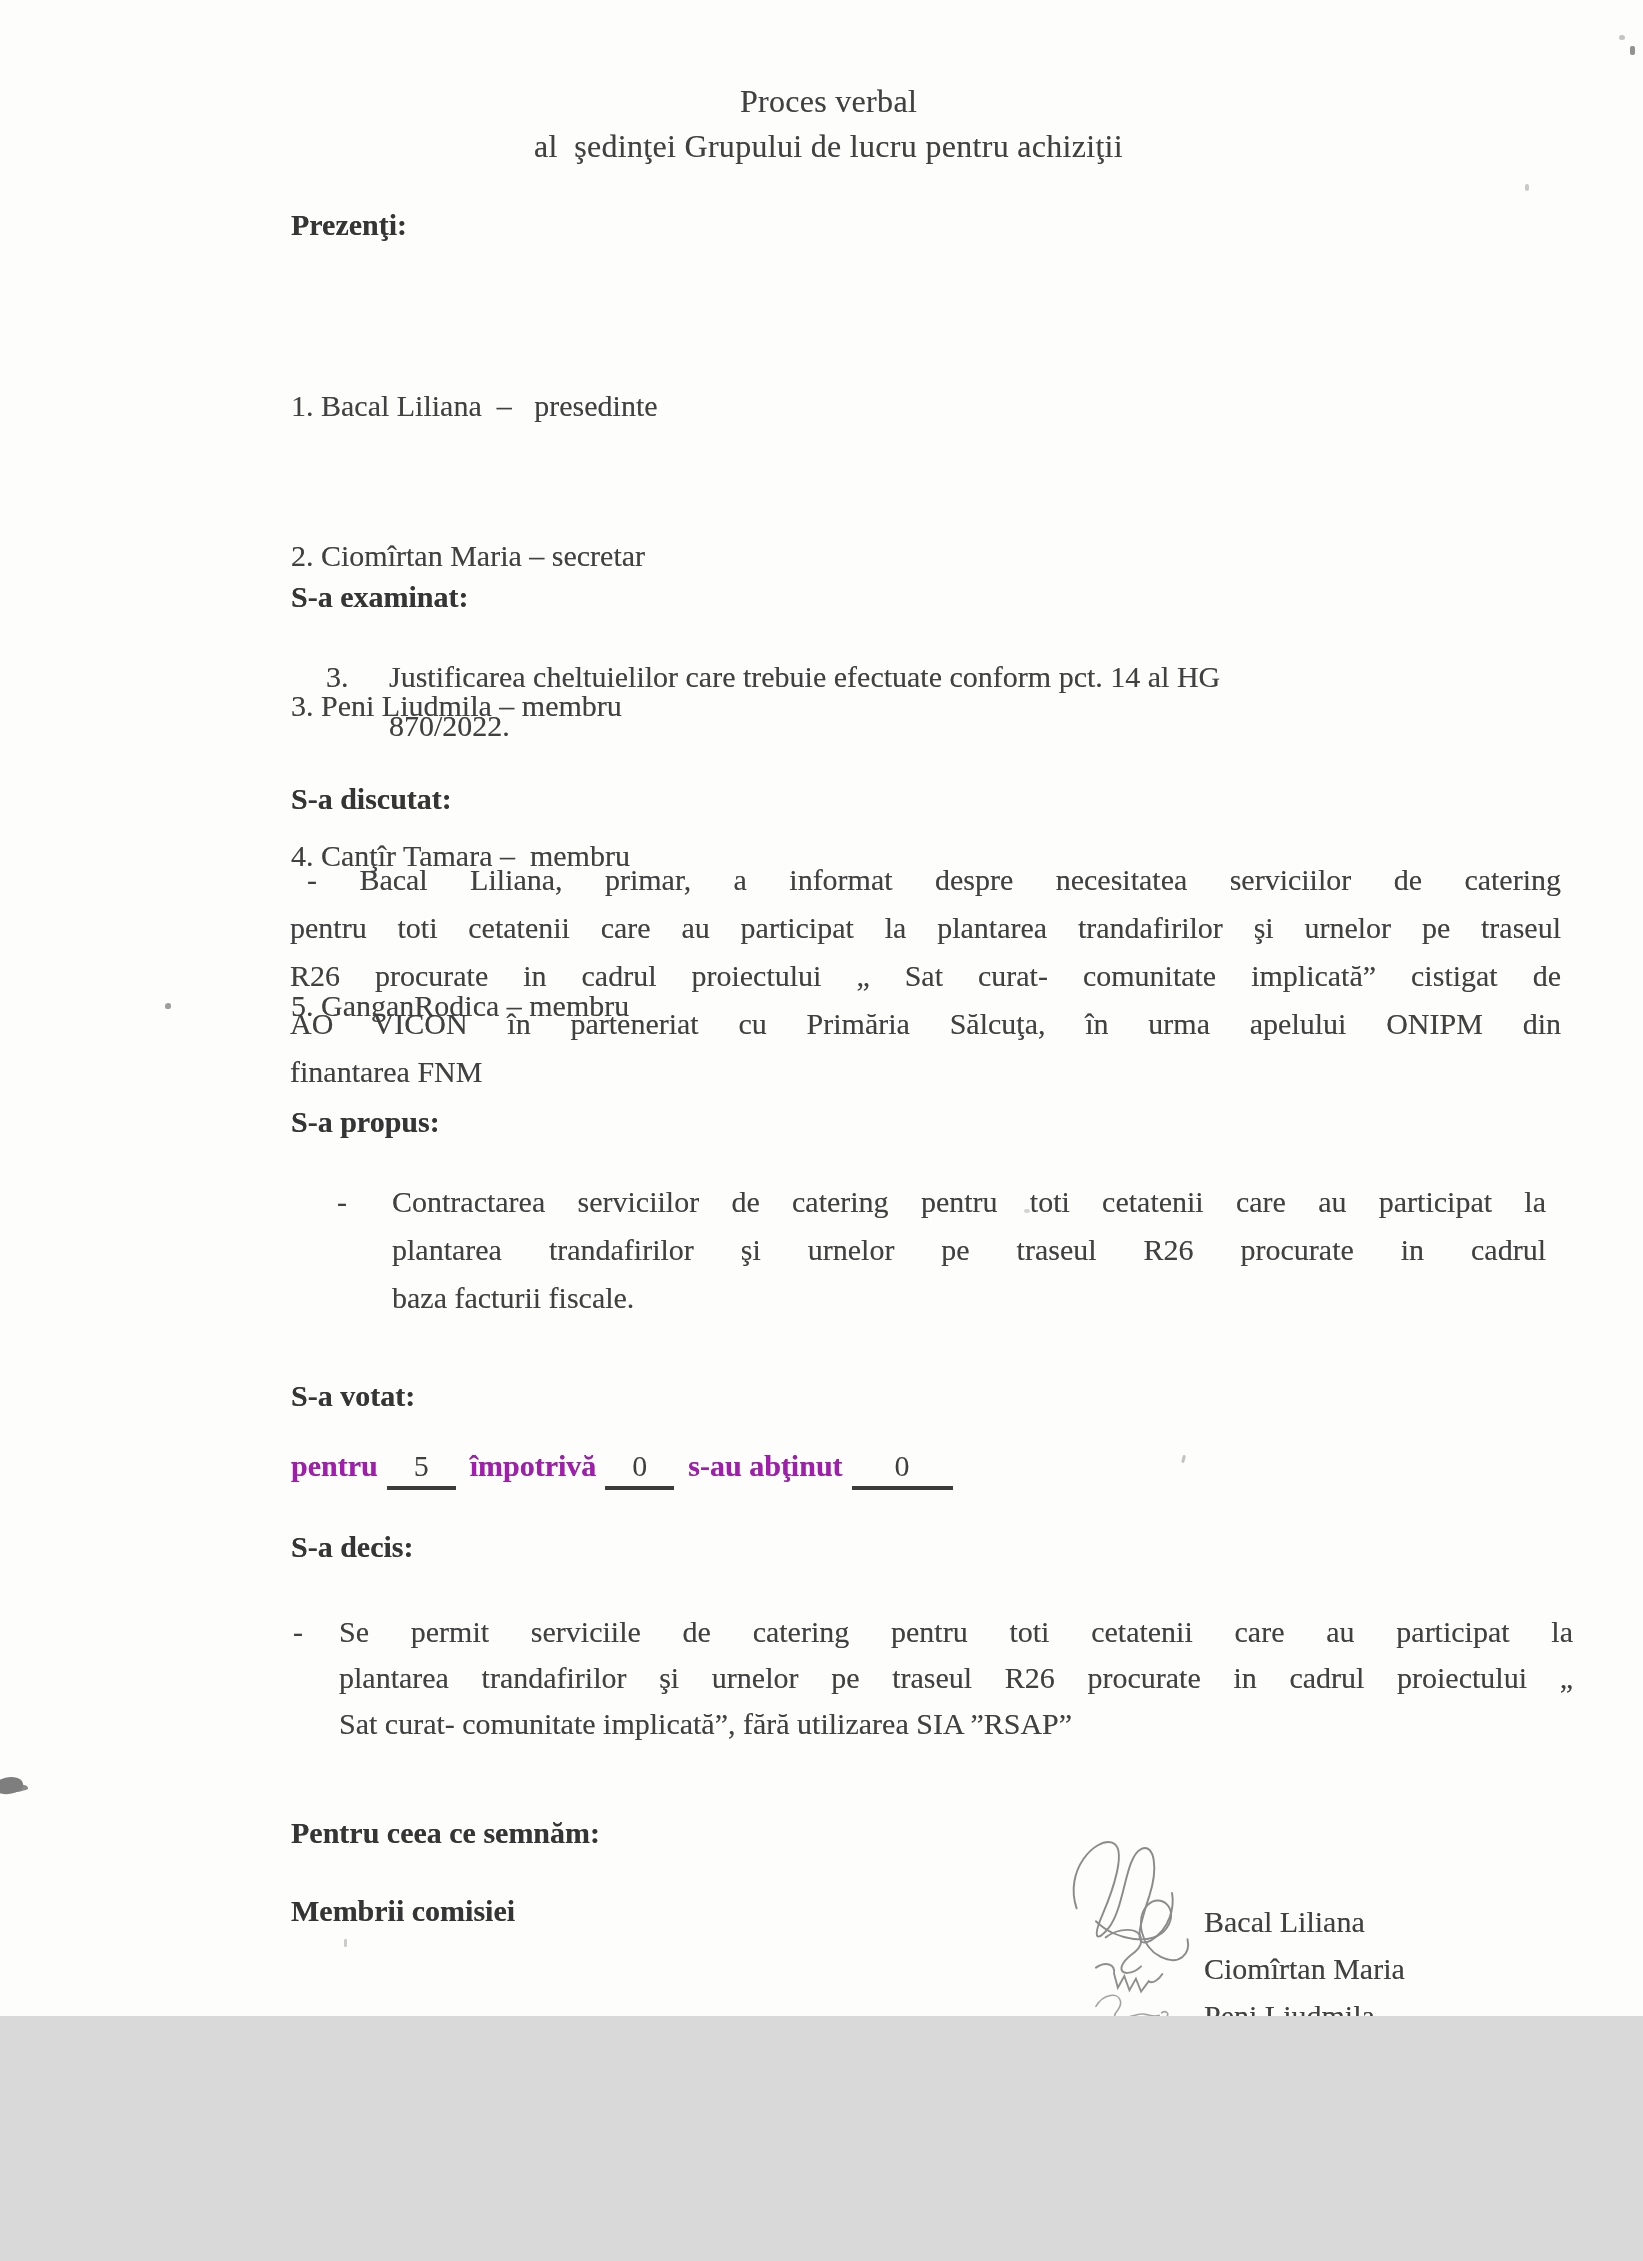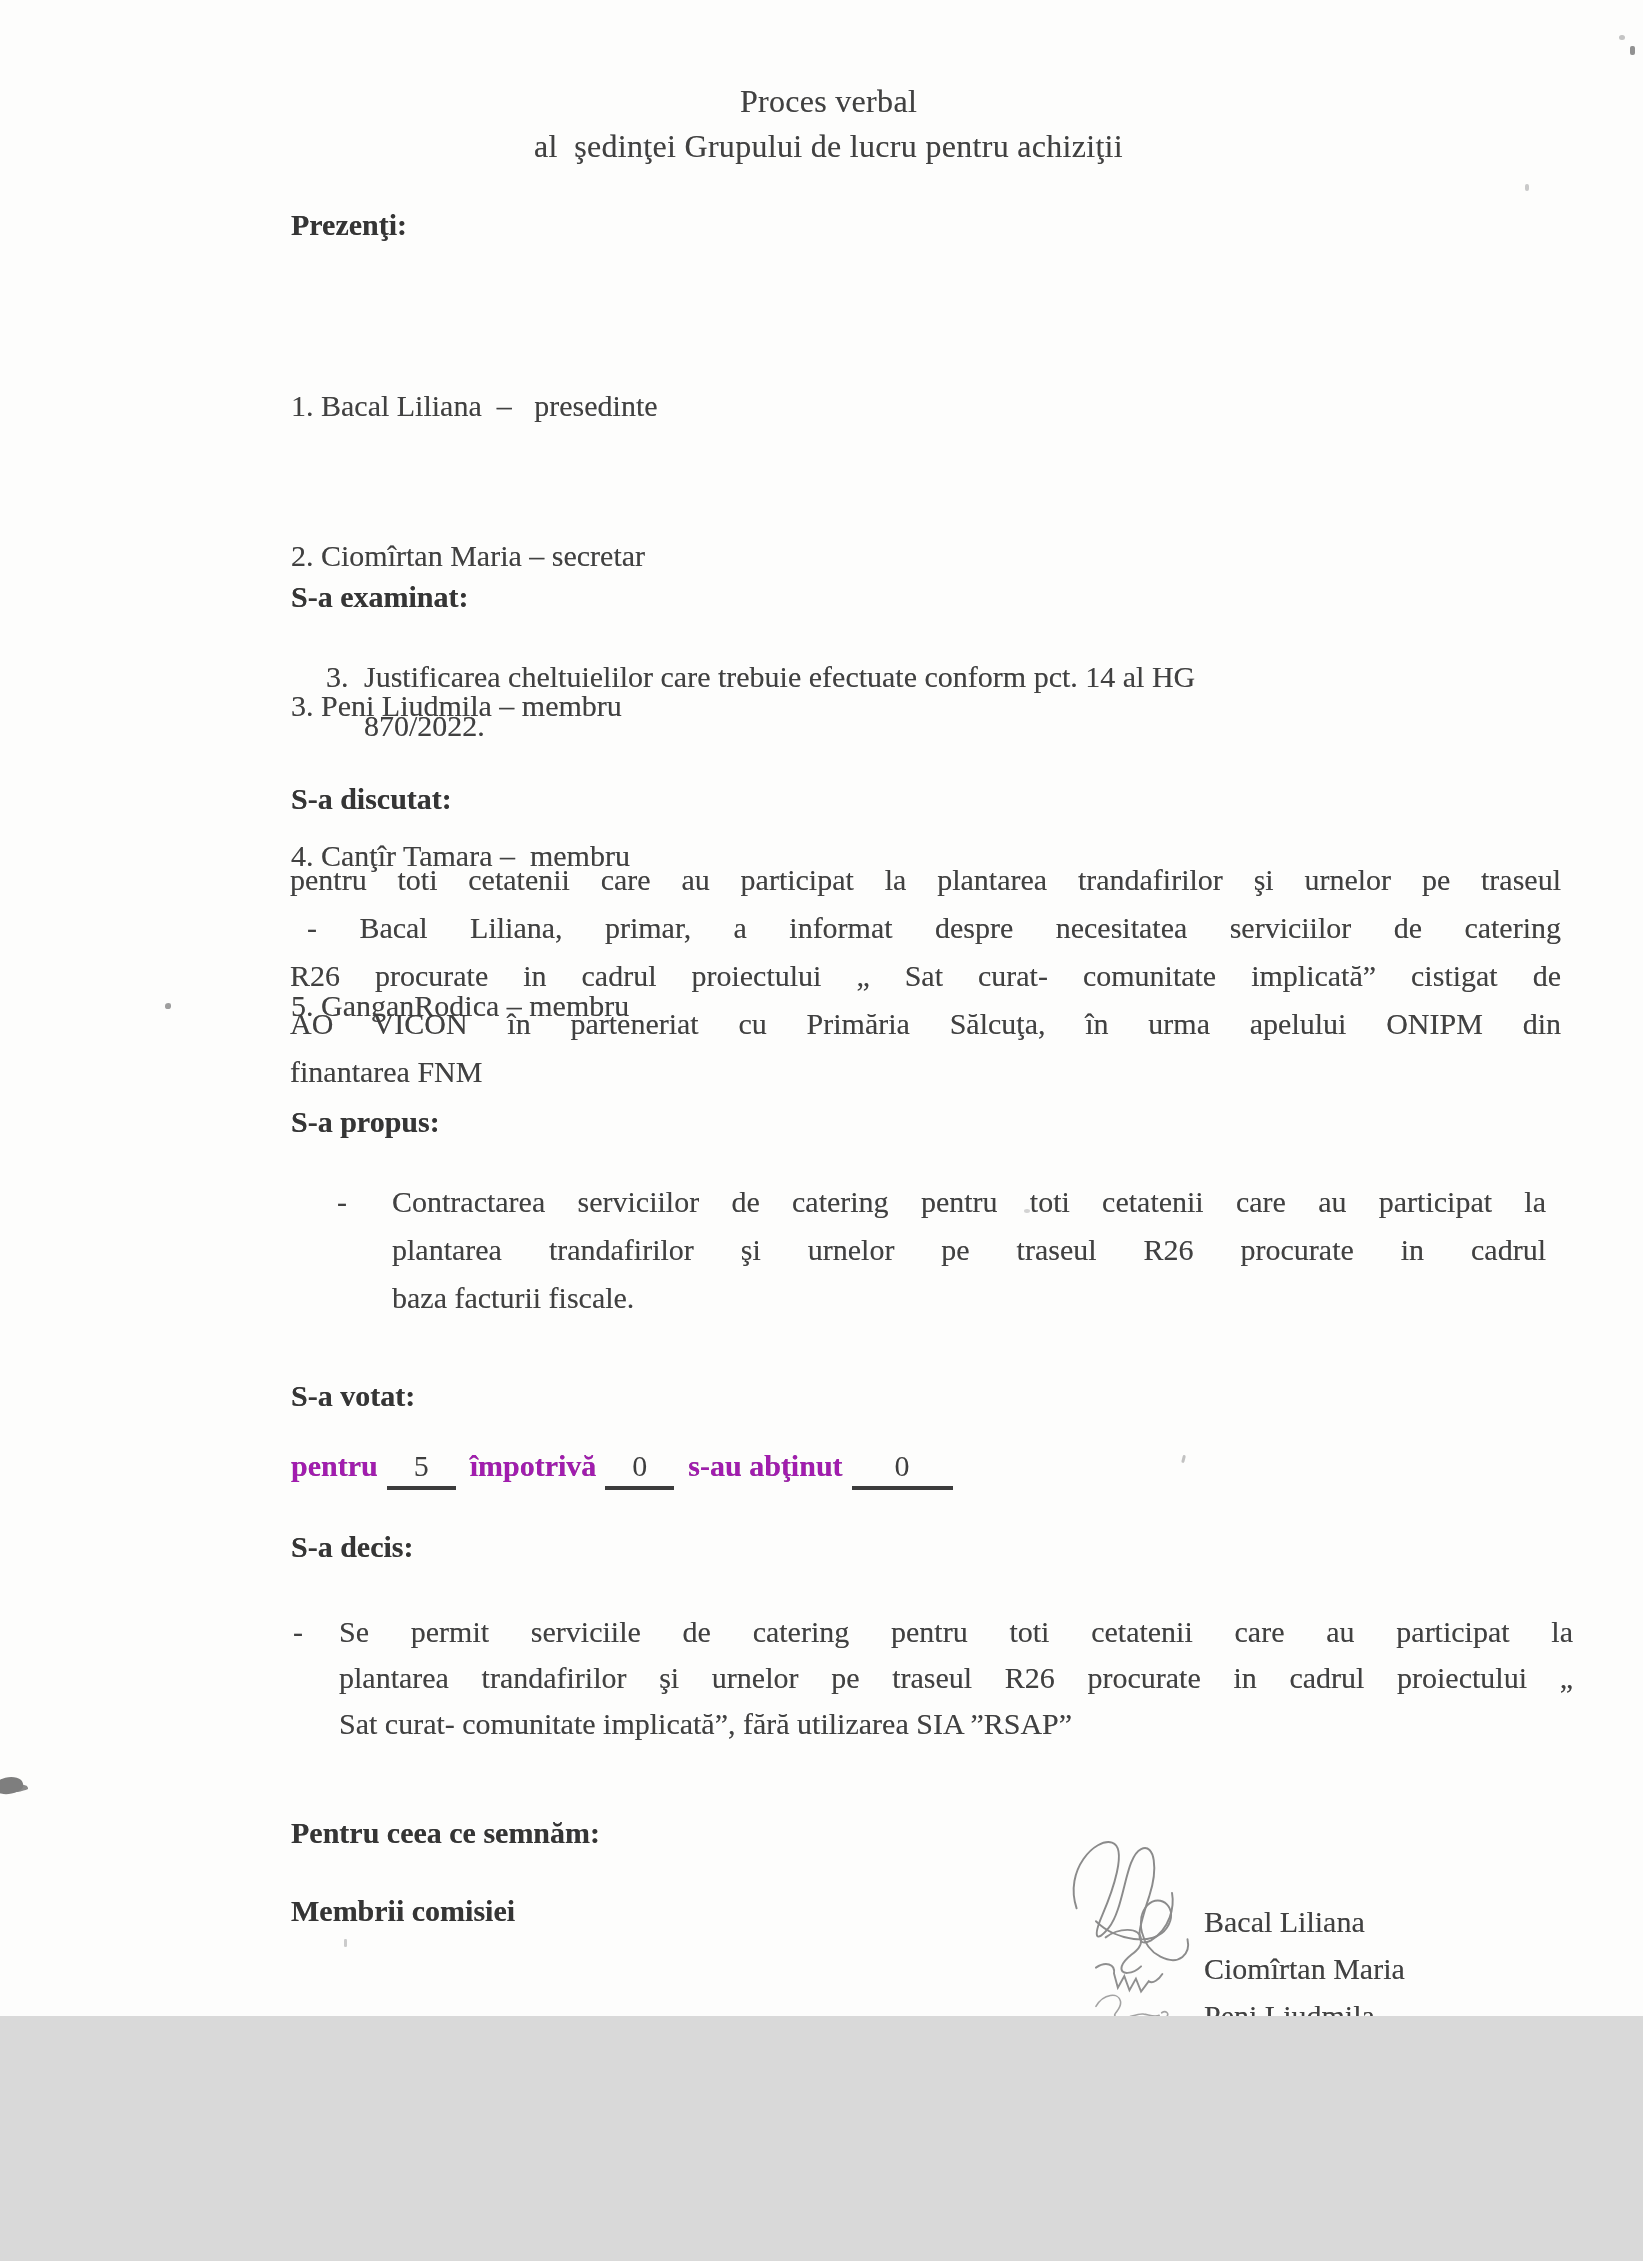--- a/index.html
+++ b/index.html
@@ -29,21 +29,21 @@
   .h-propus{top:1105px;left:291px;}
   .h-votat{top:1379px;left:291px;}
   .h-decis{top:1530px;left:291px;}
   .h-semnam{top:1816px;left:291px;}
   .h-membrii{top:1894px;left:291px;}
   
   .present-list{top:281px;left:291px;line-height:50px;white-space:pre;}
   
   .examined{top:652px;left:326px;width:1199px;line-height:49px;}
   .examined .num{position:absolute;left:0;top:0;}
-  .examined .ex-lines{margin-left:38px;}
+  .examined .ex-lines{margin-left:63px;}
   
   .jl{text-align:justify;text-align-last:justify;}
   .jl-last{text-align:justify;text-align-last:left;}
   .discussed{top:856px;left:290px;width:1271px;line-height:48px;}
   .discussed .first{text-indent:17px;}
   .proposed{top:1178px;left:337px;width:1209px;line-height:48px;}
   .proposed .dash{position:absolute;left:0;top:0;}
   .proposed .p-lines{margin-left:55px;}
   .decided{top:1609px;left:293px;width:1280px;line-height:46px;}
   .decided .dash{position:absolute;left:0;top:0;}
@@ -99,22 +99,22 @@
   <div class="abs txt examined">
     <span class="num">3.</span>
     <div class="ex-lines">
       <div>Justificarea cheltuielilor care trebuie efectuate conform pct. 14 al HG</div>
       <div>870/2022.</div>
     </div>
   </div>
 
   <div class="abs txt bold hd h-discutat">S-a discutat:</div>
   <div class="abs txt discussed">
+    <div class="jl first">- Bacal Liliana, primar, a informat despre necesitatea serviciilor de catering</div>
     <div class="jl">pentru toti cetatenii care au participat la plantarea trandafirilor şi urnelor pe traseul</div>
-    <div class="jl first">- Bacal Liliana, primar, a informat despre necesitatea serviciilor de catering</div>
     <div class="jl">R26 procurate in cadrul proiectului „ Sat curat- comunitate implicată” cistigat de</div>
     <div class="jl">AO VICON în parteneriat cu Primăria Sălcuţa, în urma apelului ONIPM din</div>
     <div class="jl-last">finantarea FNM</div>
   </div>
 
   <div class="abs txt bold hd h-propus">S-a propus:</div>
   <div class="abs txt proposed">
     <span class="dash">-</span>
     <div class="p-lines">
       <div class="jl">Contractarea serviciilor de catering pentru toti cetatenii care au participat la</div>

